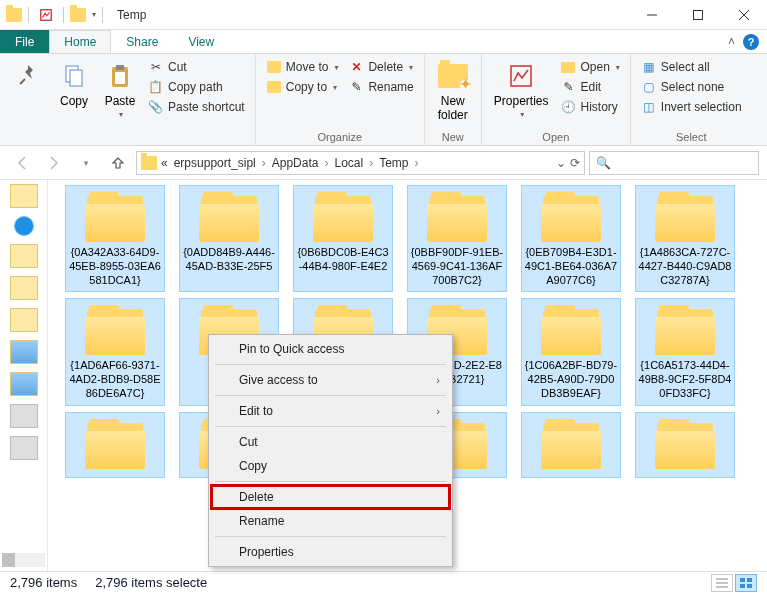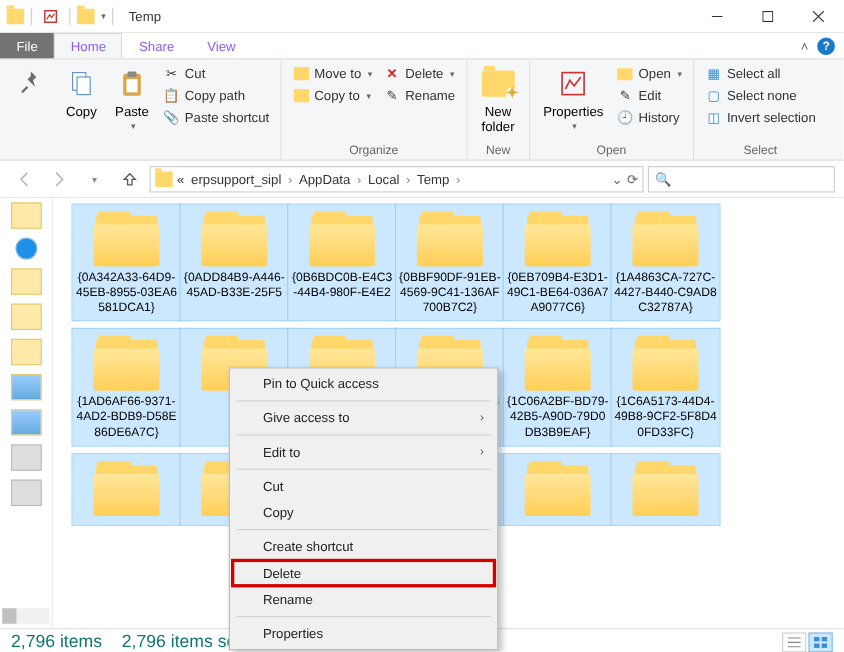--- a/index.html
+++ b/index.html
@@ -12,22 +12,22 @@
 .titlebar-icon::before { content: ""; position: absolute; top: -3px; left: 0; width: 7px; height: 3px; background: #ffd86b; border-radius: 1px 1px 0 0; }
 .qat-sep { width: 1px; height: 16px; background: #ccc; }
 .qat-btn { display: flex; align-items: center; justify-content: center; width: 22px; height: 22px; }
 .qat-btn svg { width: 14px; height: 14px; }
 .titlebar-title { margin-left: 8px; color: #333; }
 .titlebar-controls { margin-left: auto; display: flex; }
 .win-btn { width: 46px; height: 30px; display: flex; align-items: center; justify-content: center; font-size: 14px; color: #333; }
 
 
 .tabs { height: 24px; display: flex; align-items: stretch; border-bottom: 1px solid #dadada; position: relative; }
-.tab { padding: 0 14px; display: flex; align-items: center; color: #8b5cf6; cursor: default; border: 1px solid transparent; border-bottom: none; }
-.tab.file { background: #737373; color: #fff; }
+.tab { padding: 0 14px; display: flex; align-items: center; color: #0f766e; cursor: default; border: 1px solid transparent; border-bottom: none; }
+.tab.file { background: #0f766e; color: #fff; }
 .tab.active { background: #f5f6f7; border-color: #dadada; }
 .tabs-right { margin-left: auto; display: flex; align-items: center; gap: 8px; padding-right: 8px; }
 .help-circle { width: 16px; height: 16px; border-radius: 50%; background: #1979ca; color: #fff; display: flex; align-items: center; justify-content: center; font-size: 11px; font-weight: bold; }
 
 
 .ribbon { height: 92px; background: #f5f6f7; border-bottom: 1px solid #dadada; display: flex; }
 .rgroup { border-right: 1px solid #e0e0e0; padding: 4px 8px 0; display: flex; flex-direction: column; }
 .rgroup-body { flex: 1; display: flex; align-items: flex-start; gap: 6px; }
 .rgroup-label { text-align: center; color: #666; font-size: 11px; padding: 2px 0; }
 .big-btn { display: flex; flex-direction: column; align-items: center; gap: 2px; padding: 2px 4px; text-align: center; line-height: 1.2; }
@@ -55,38 +55,38 @@
 .sidebar { width: 48px; background: #fff; border-right: 1px solid #e8e8e8; overflow: hidden; padding: 4px 2px; display: flex; flex-direction: column; gap: 8px; }
 .side-thumb { width: 28px; height: 24px; margin: 0 auto; background: #ffe9a8; border: 1px solid #e0c870; }
 .side-thumb.blue { background: #cfe8ff; border-color: #7bb8e8; }
 .side-thumb.img { background: linear-gradient(#9cf, #6ad); }
 .side-thumb.gray { background: #ddd; border-color: #bbb; }
 .side-scroll { margin-top: auto; height: 14px; background: #f0f0f0; display: flex; }
 .side-scroll .track { flex: 1; }
 .side-scroll .thumb { width: 30%; background: #c0c0c0; }
 
 .filegrid { flex: 1; overflow: hidden; background: #fff; position: relative; padding: 6px 10px 0 18px; }
-.row { display: flex; margin-bottom: 8px; }
+.row { display: flex; gap: 16px; margin-bottom: 8px; }
 .item { width: 98px; display: flex; flex-direction: column; align-items: center; padding: 4px 2px; text-align: center; }
 .item.selected { background: #cce8ff; outline: 1px solid #99d1ff; }
 .folder-ico { width: 64px; height: 52px; position: relative; margin-bottom: 4px; }
 .folder-ico .back { position: absolute; inset: 6px 4px 0 4px; background: #ffd76a; border-radius: 3px; }
 .folder-ico .tab { position: absolute; top: 2px; left: 6px; width: 20px; height: 8px; background: #ffd76a; border-radius: 2px 2px 0 0; }
 .folder-ico .front { position: absolute; inset: 14px 2px 0 2px; background: linear-gradient(#ffe79b, #ffcf57); border-radius: 2px; }
 .item-label { font-size: 11px; line-height: 1.25; word-break: break-all; max-height: 42px; overflow: hidden; }
 
 
 .ctxmenu { position: absolute; left: 208px; top: 334px; width: 245px; background: #f0f0f0; border: 1px solid #b8b8b8; box-shadow: 3px 3px 6px rgba(0,0,0,0.25); padding: 2px; z-index: 50; }
 .ctx-item { display: flex; align-items: center; padding: 5px 10px 5px 28px; font-size: 12px; color: #222; position: relative; }
 .ctx-item .arrow { margin-left: auto; font-size: 11px; color: #555; }
 .ctx-sep { height: 1px; background: #d0d0d0; margin: 3px 4px; }
 .ctx-item.highlight { outline: 3px solid #d40000; outline-offset: -2px; }
 
 
-.statusbar { position: absolute; left: 0; right: 0; bottom: 0; height: 22px; border-top: 1px solid #e0e0e0; display: flex; align-items: flex-end; padding: 0 10px; gap: 18px; color: #0f766e; font-size: 16px; }
+.statusbar { position: absolute; left: 0; right: 0; bottom: 0; height: 22px; border-top: 1px solid #e0e0e0; display: flex; align-items: center; padding: 0 10px; gap: 18px; color: #0f172a; font-size: 13px; }
 .status-right { margin-left: auto; display: flex; gap: 2px; }
 .view-btn { width: 22px; height: 18px; border: 1px solid #ccc; display: flex; align-items: center; justify-content: center; }
 .view-btn.active { background: #cce8ff; border-color: #7bb8e8; }
 
 
 svg { display: block; }
 </style>
 </head>
 <body>
 
@@ -507,21 +507,20 @@
     </div>
   <div class="ctx-sep"></div>
   <div class="ctx-item">
       <span>Edit to</span>
       <span class="arrow">›</span>
     </div>
   <div class="ctx-sep"></div>
   <div class="ctx-item">Cut</div>
   <div class="ctx-item">Copy</div>
   <div class="ctx-sep"></div>
-  <div class="ctx-item">Create shortcut</div>
   <div class="ctx-item highlight">Delete</div>
   <div class="ctx-item">Rename</div>
   <div class="ctx-sep"></div>
   <div class="ctx-item">Properties</div>
 </div>
 
 <div class="statusbar">
   <span>2,796 items</span>
   <span>2,796 items selecte</span>
   <div class="status-right">

